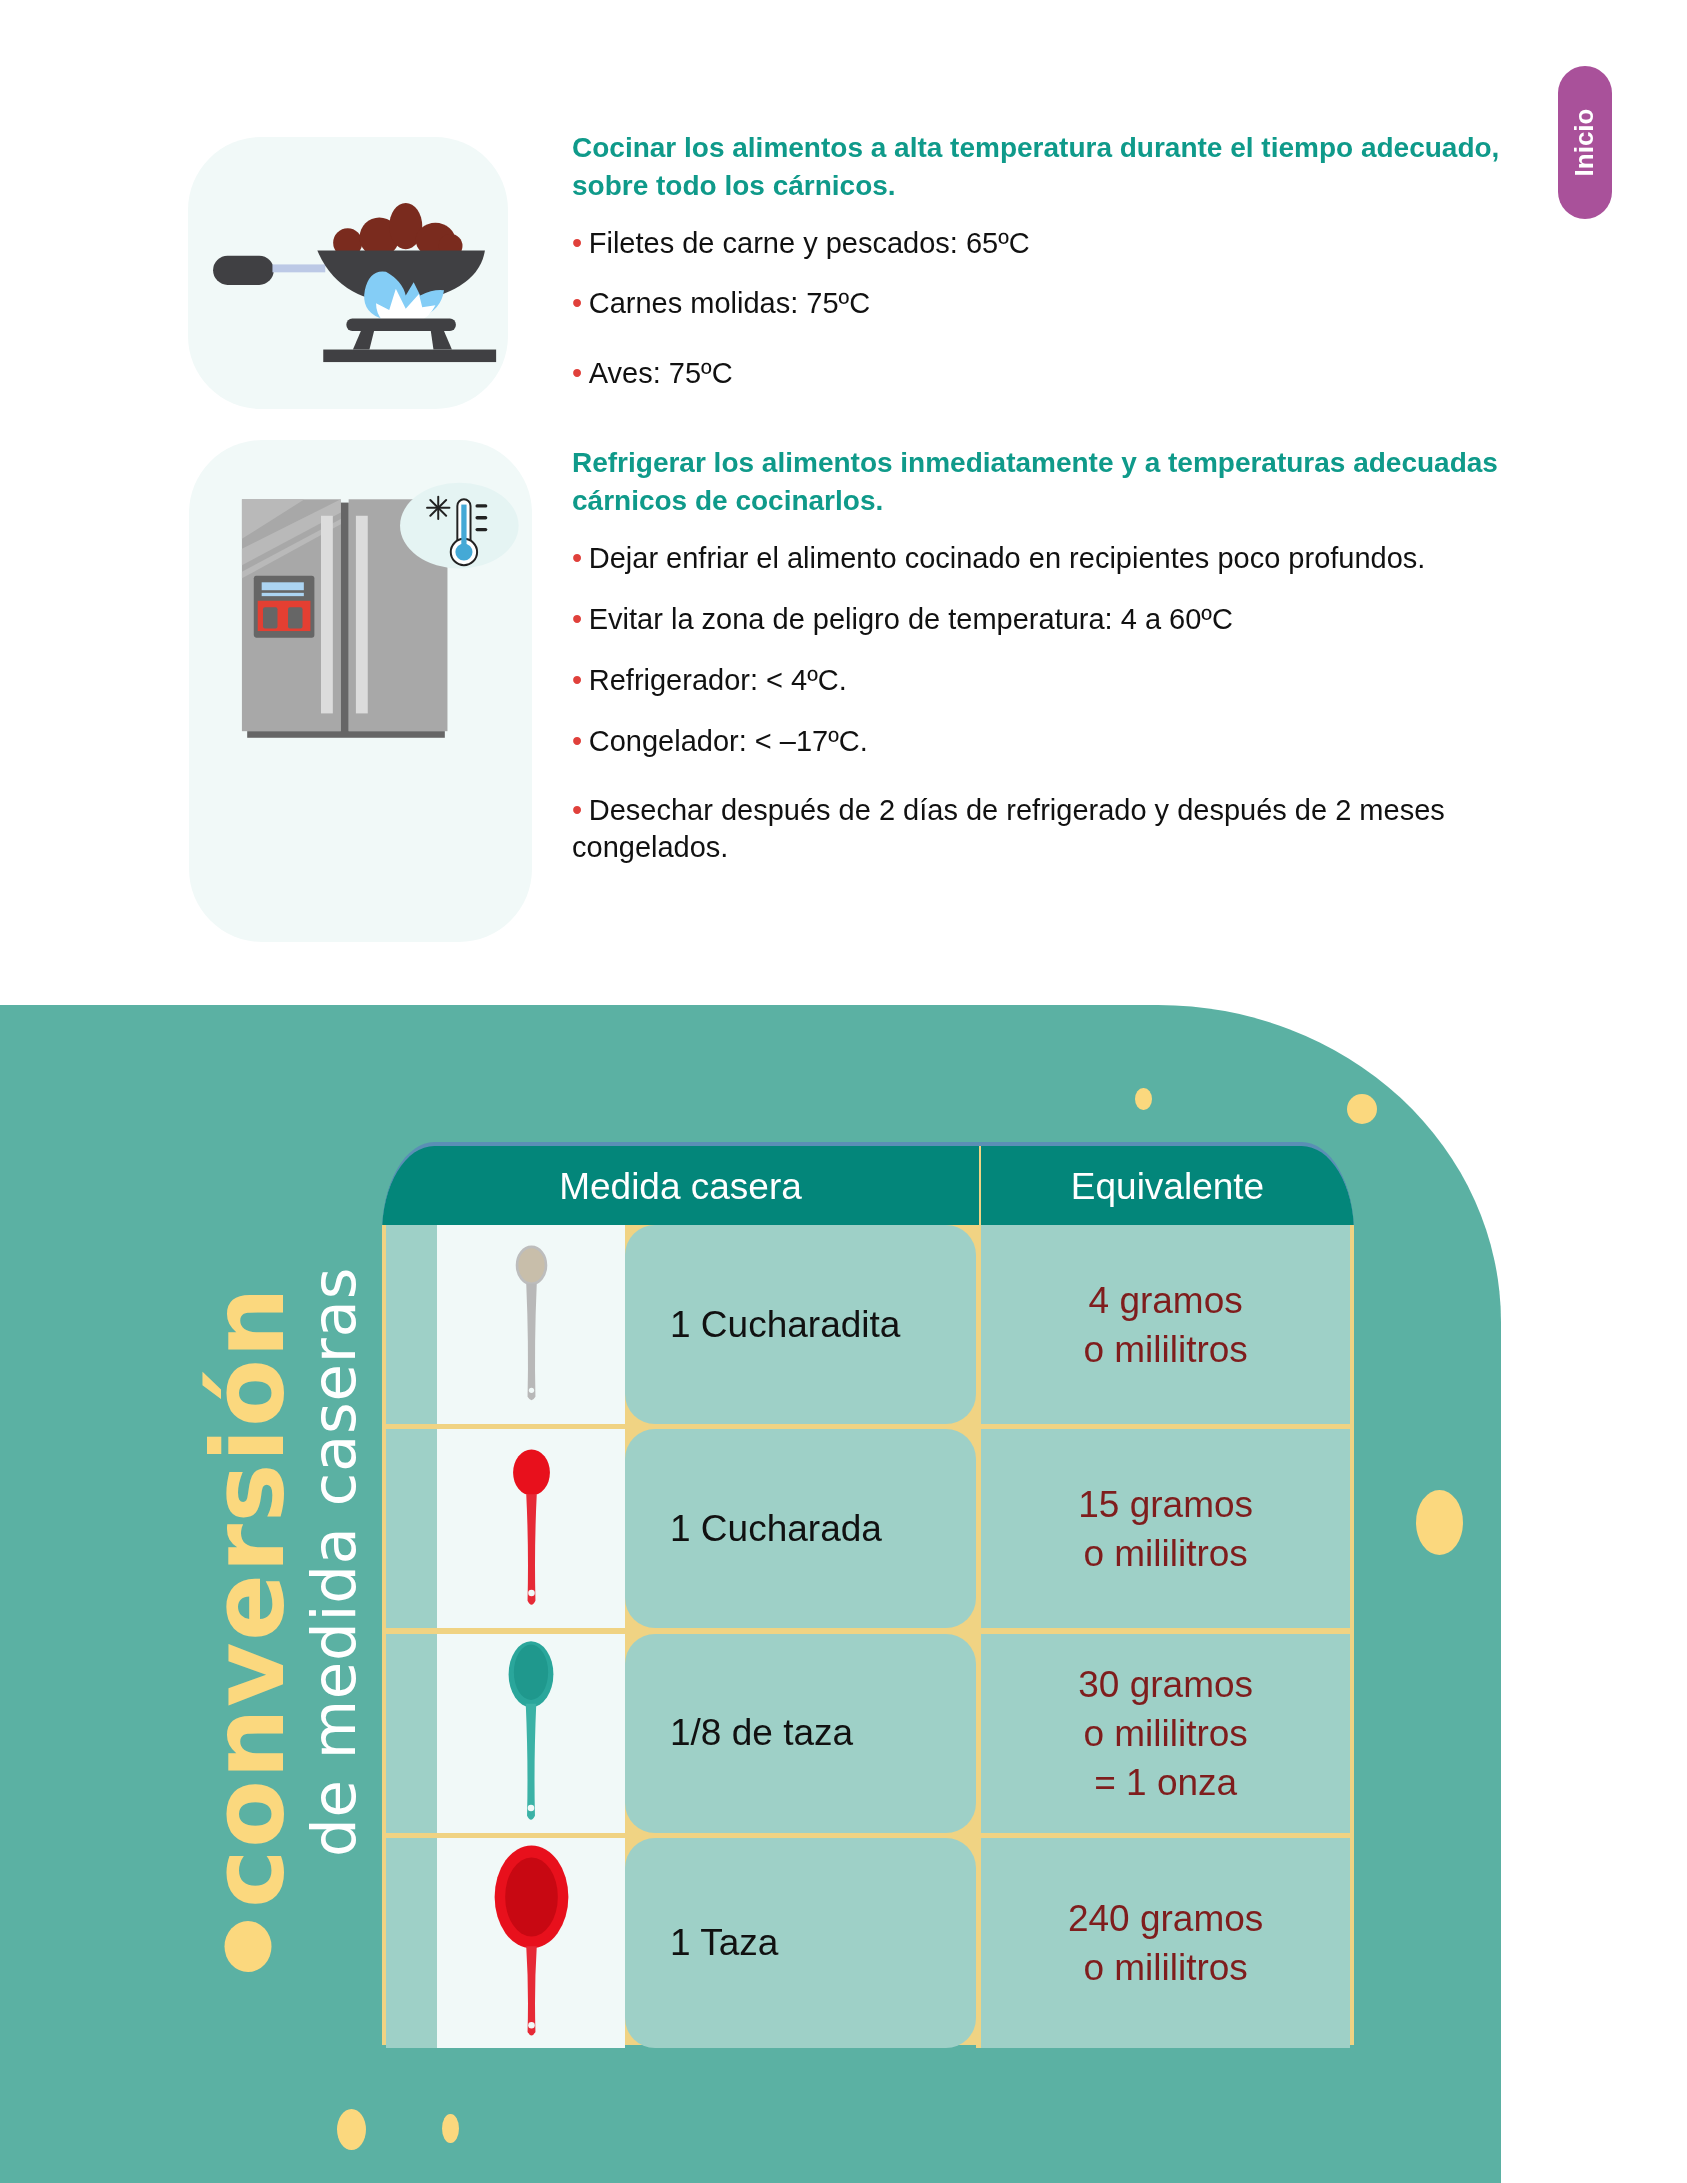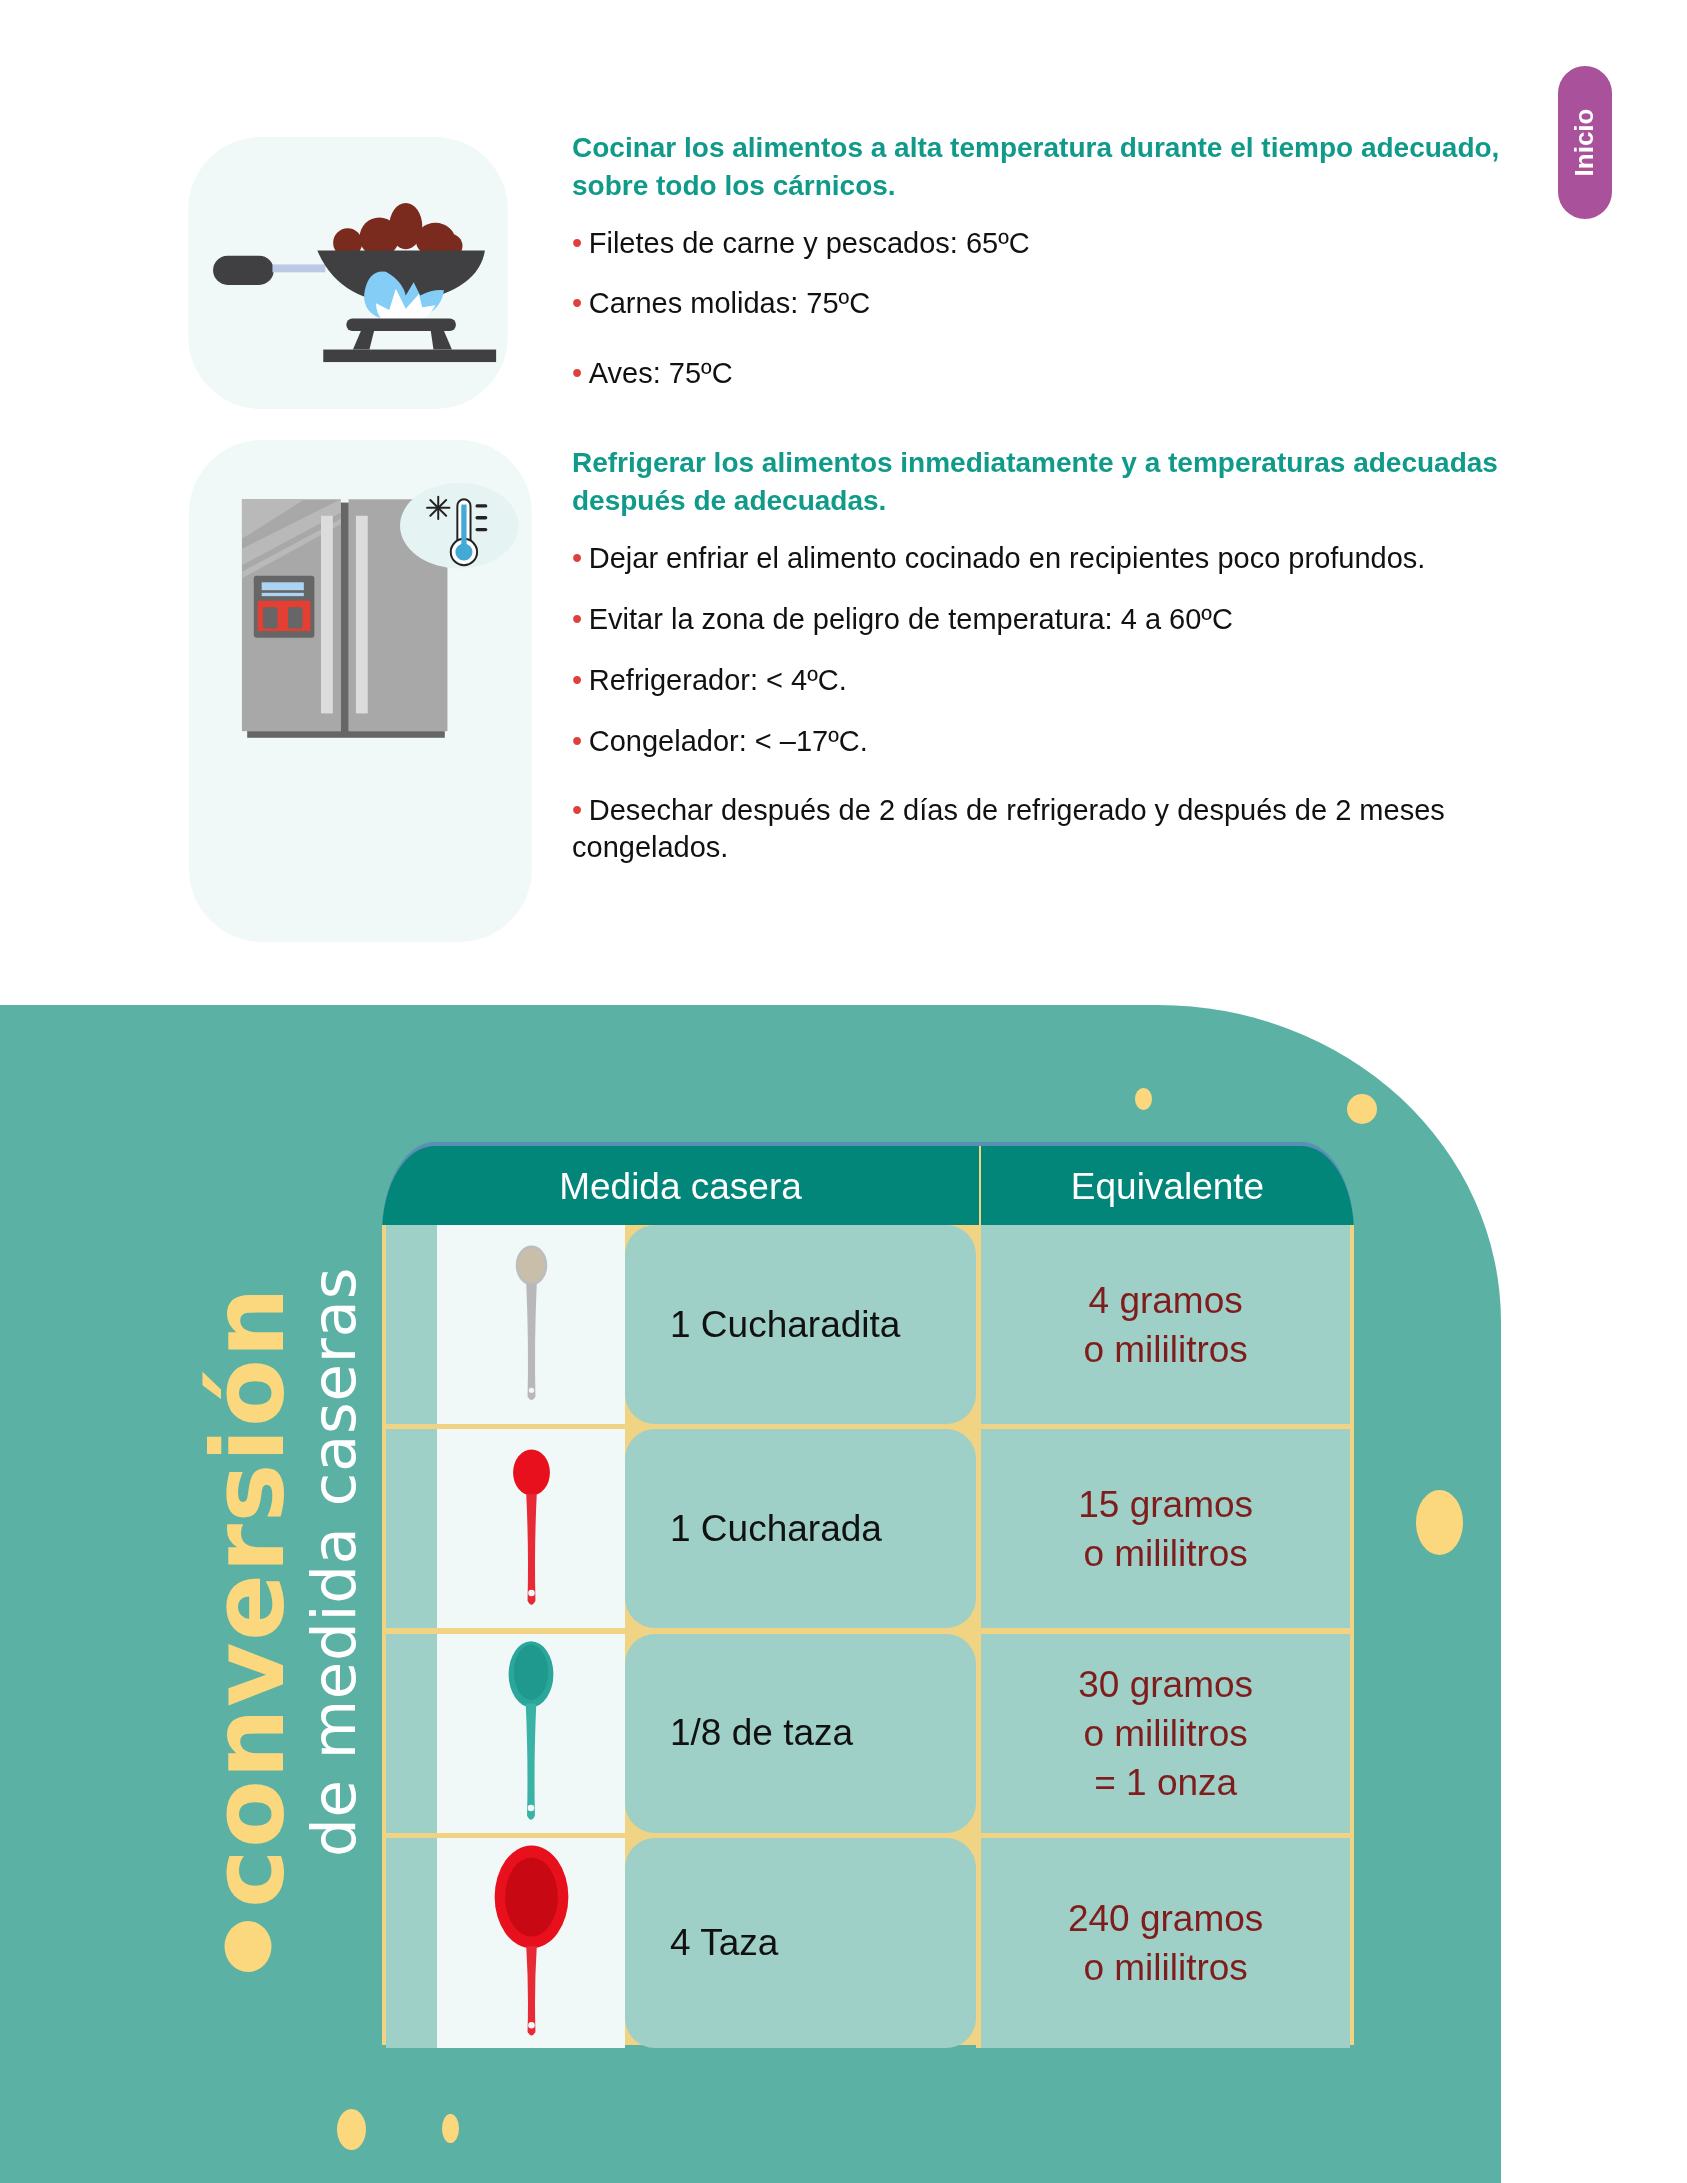--- a/index.html
+++ b/index.html
@@ -161,21 +161,21 @@
 <div class="section sec1">
   <h2 class="section-title">Cocinar los alimentos a alta temperatura durante el tiempo adecuado, sobre todo los cárnicos.</h2>
   <ul class="bullet-list">
     <li><span class="dot">•</span><span>Filetes de carne y pescados: 65ºC</span></li>
     <li><span class="dot">•</span><span>Carnes molidas: 75ºC</span></li>
     <li><span class="dot">•</span><span>Aves: 75ºC</span></li>
   </ul>
 </div>
 
 <div class="section sec2">
-  <h2 class="section-title">Refrigerar los alimentos inmediatamente y a temperaturas adecuadas después de adecuadas.</h2>
+  <h2 class="section-title">Refrigerar los alimentos inmediatamente y a temperaturas adecuadas cárnicos de cocinarlos.</h2>
   <ul class="bullet-list">
     <li><span class="dot">•</span><span>Dejar enfriar el alimento cocinado en recipientes poco profundos.</span></li>
     <li><span class="dot">•</span><span>Evitar la zona de peligro de temperatura: 4 a 60ºC</span></li>
     <li><span class="dot">•</span><span>Refrigerador: &lt; 4ºC.</span></li>
     <li><span class="dot">•</span><span>Congelador: &lt; –17ºC.</span></li>
     <li><span class="dot">•</span><span>Desechar después de 2 días de refrigerado y después de 2 meses congelados.</span></li>
   </ul>
 </div>
 
 <div class="teal-panel"></div>
@@ -259,21 +259,21 @@
     <div class="t-row">
       <div class="cell-img"></div>
       <div class="cell-photo">
         <svg width="79" height="198" viewBox="0 0 120 300">
           <ellipse cx="60" cy="80" rx="56" ry="78" fill="#e8101c"></ellipse>
           <ellipse cx="60" cy="80" rx="40" ry="60" fill="#c80812"></ellipse>
           <path d="M52 155 Q56 220 54 285 Q60 296 66 285 Q64 220 68 155 Z" fill="#e62a36"></path>
           <circle cx="60" cy="275" r="5" fill="#f1f9f8"></circle>
         </svg>
       </div>
-      <div class="cell-label">4 Taza</div>
+      <div class="cell-label">1 Taza</div>
       <div class="cell-sep"></div>
       <div class="cell-equiv">
         <div>240 gramos</div>
         <div>o mililitros</div>
       </div>
     </div>
   </div>
 </div>
 
 

